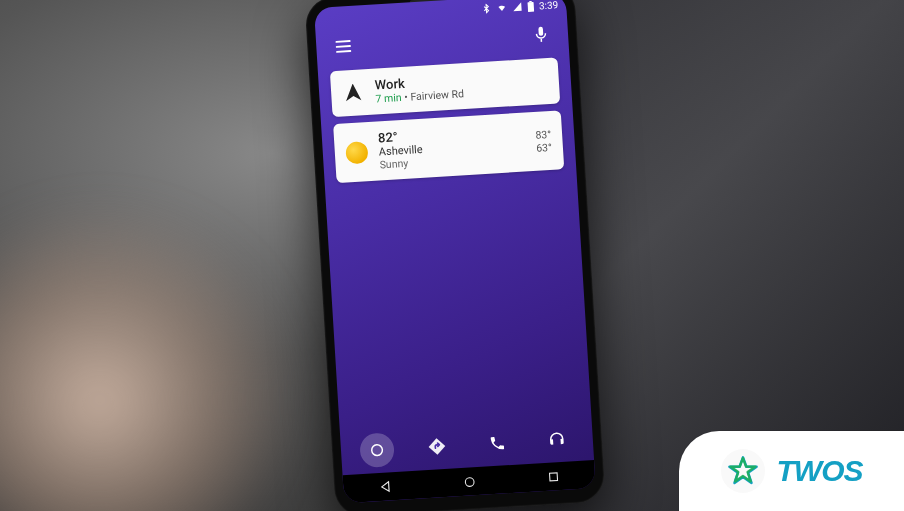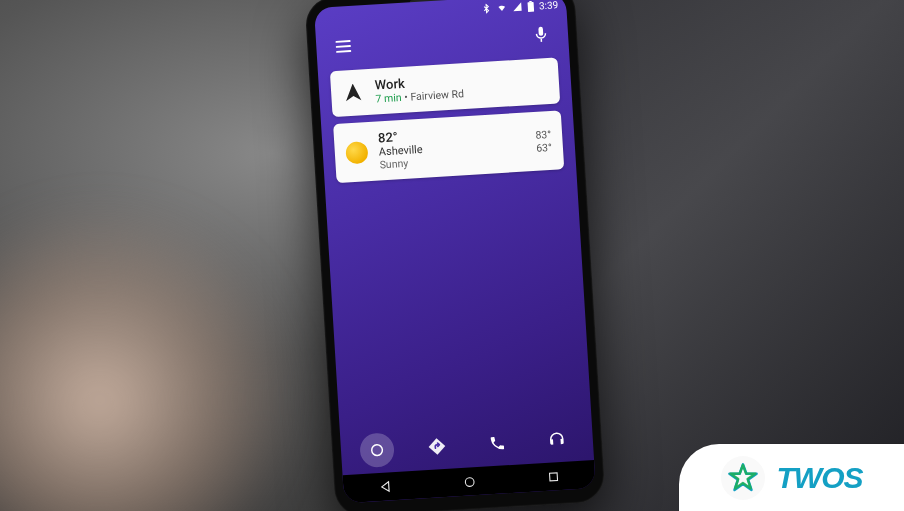--- a/index.html
+++ b/index.html
@@ -165,21 +165,21 @@
     color: #e8e8e8;
     cursor: pointer;
   }
 
   
   .twos-badge {
     position: absolute;
     right: 0;
     bottom: 0;
     width: 225px;
-    height: 67px;
+    height: 80px;
     background: #fff;
     border-top-left-radius: 40px;
     display:flex;
     align-items:center;
     justify-content:center;
     gap: 12px;
     box-shadow: 0 0 0 1px rgba(0,0,0,0.05);
   }
   .twos-logo {
     width: 44px; height: 44px;

